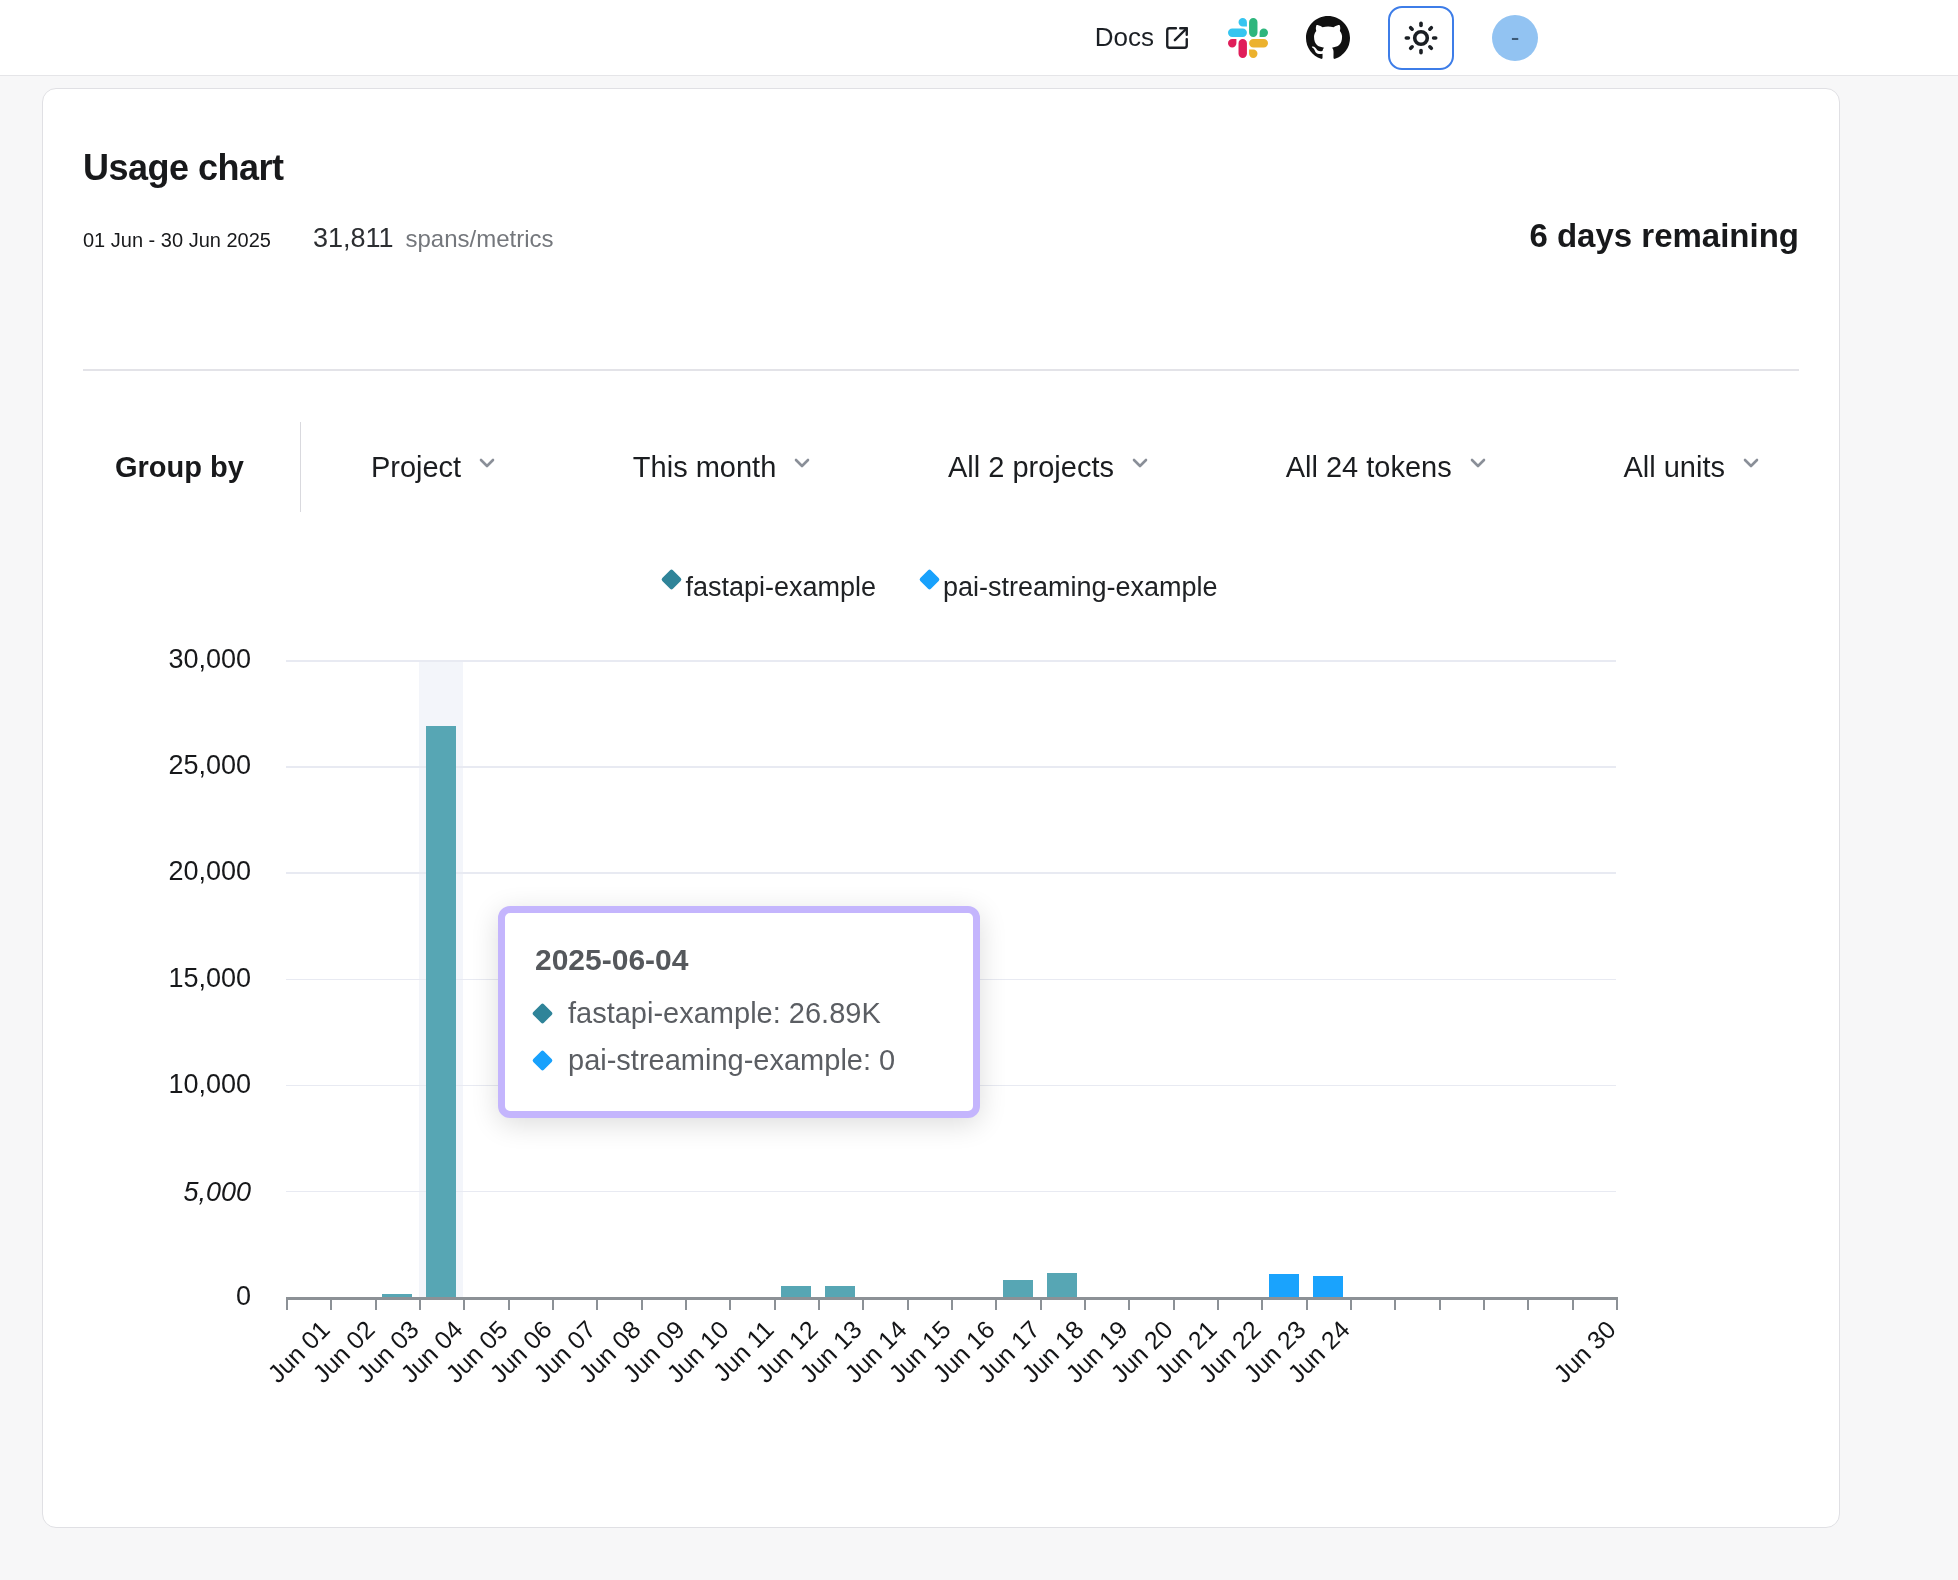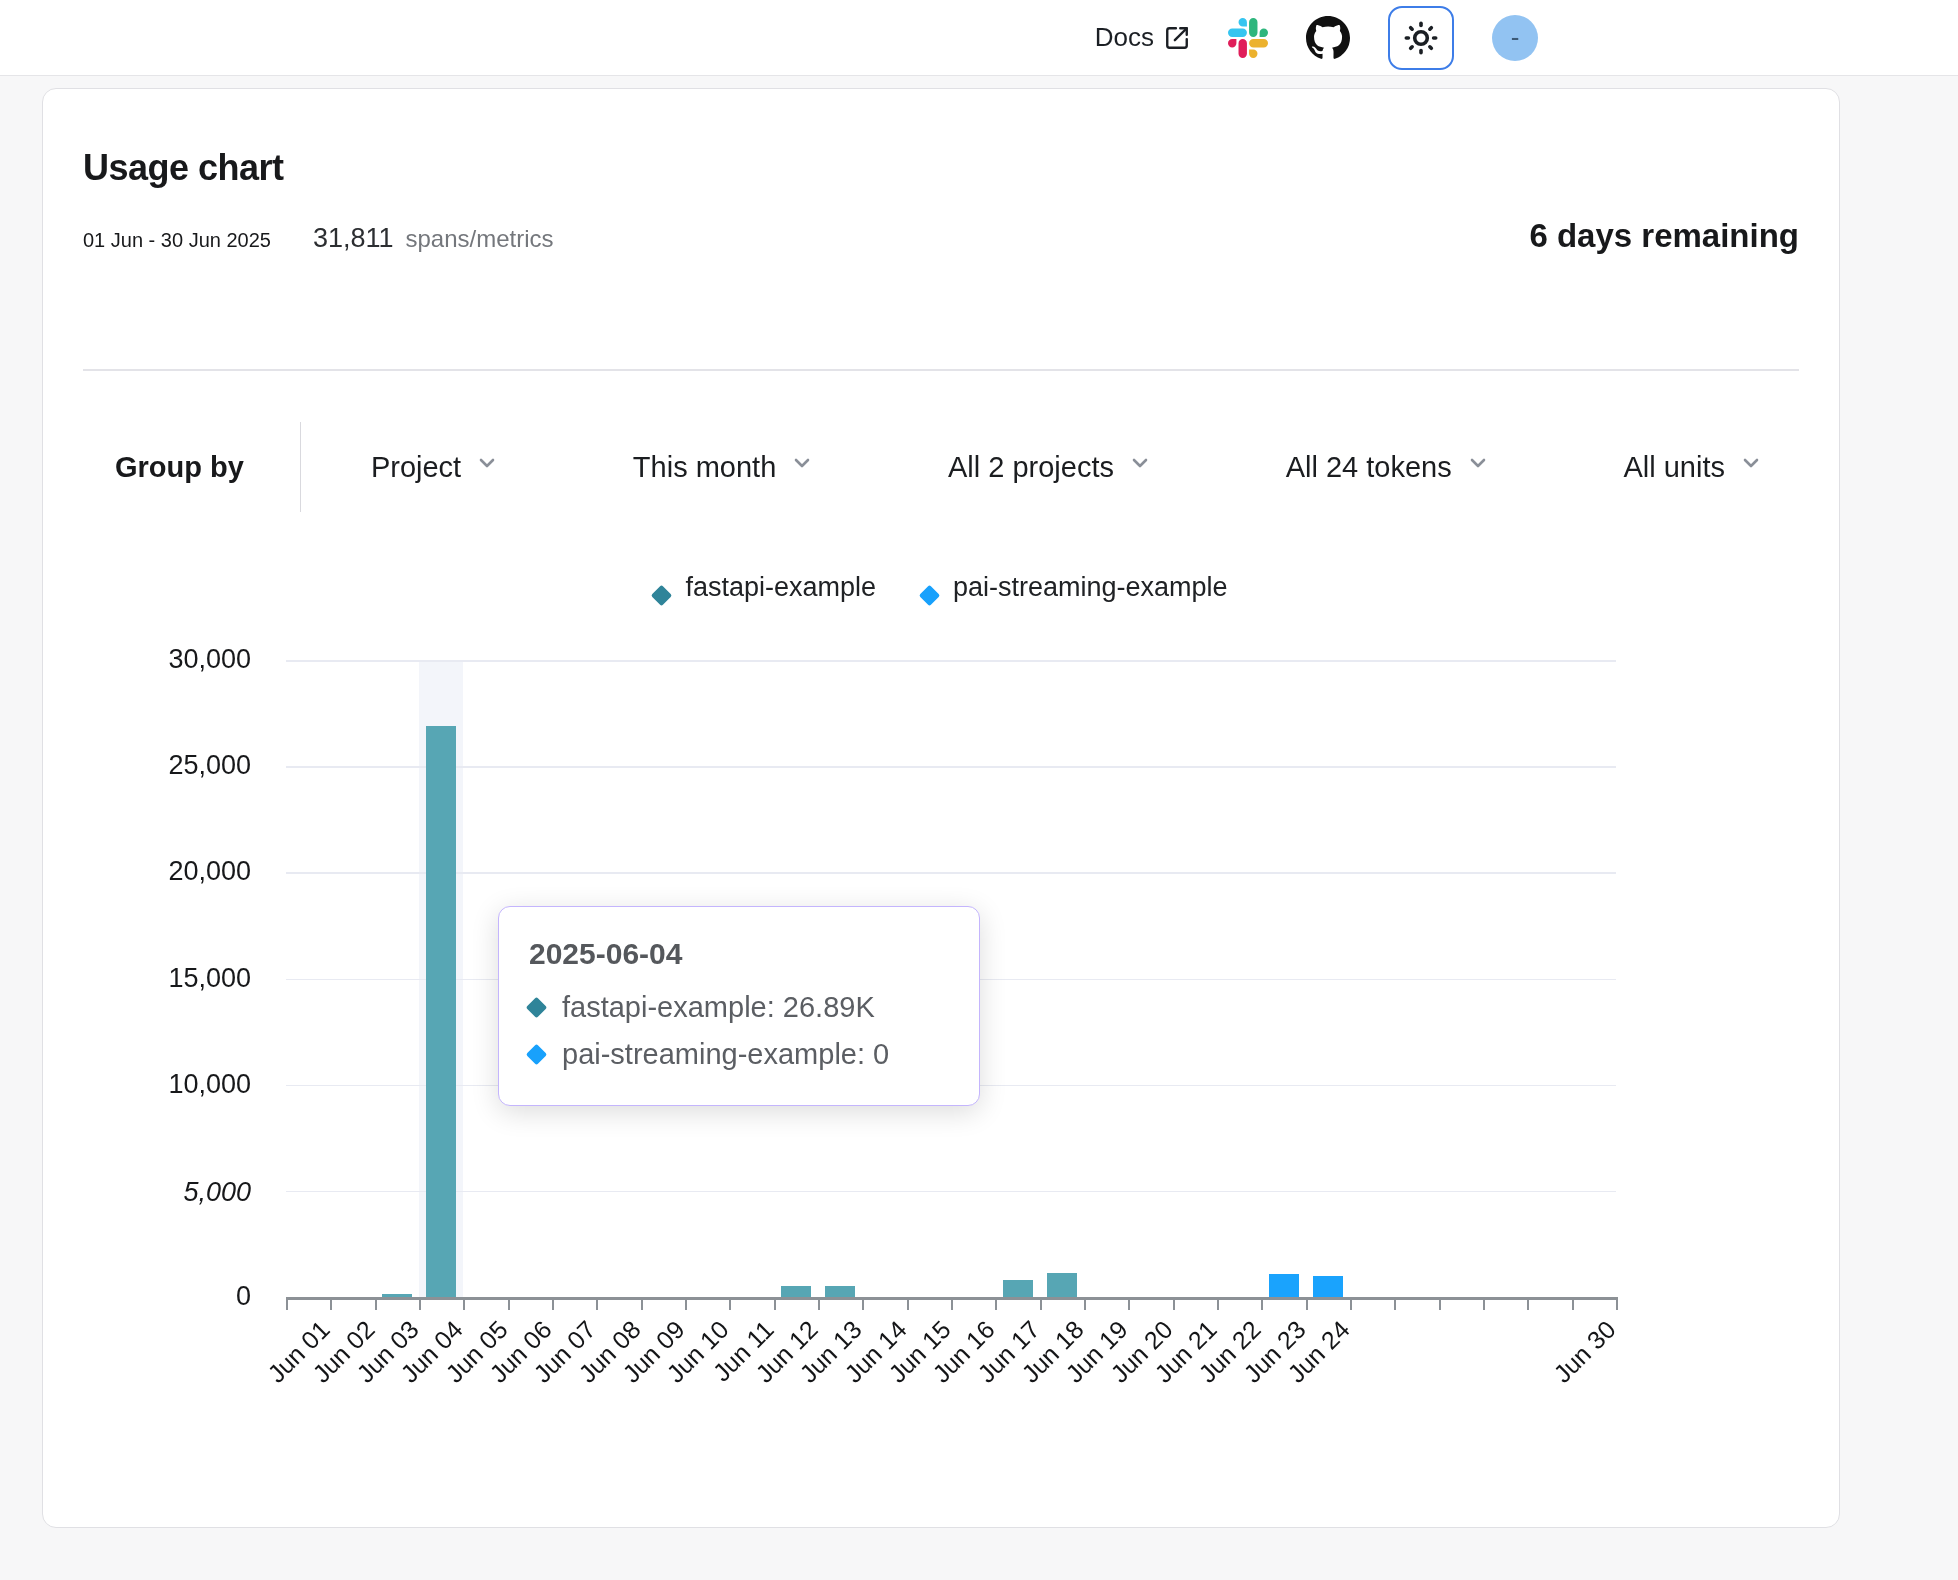--- a/index.html
+++ b/index.html
@@ -51,38 +51,38 @@
   .group-by { font-size:29px; font-weight:700; padding-left:32px; }
   .vsep { width:1px; height:90px; background:#d9d9de; margin:0 0 0 56px; }
   .dropdown-row { flex:1; display:flex; align-items:center; justify-content:space-between; padding:0 36px 0 70px; }
   .dropdown { display:flex; align-items:flex-start; gap:14px; font-size:29px; color:#1b1d20; cursor:pointer; }
   .chev { width:24px; height:24px; }
   
   .legend {
     position:absolute; left:40px; right:40px; top:478px; height:40px;
     display:flex; align-items:center; justify-content:center; gap:46px;
   }
-  .legend-item { display:flex; align-items:flex-end; gap:16px; font-size:27px; color:#202225; cursor:pointer; }
+  .legend-item { display:flex; align-items:flex-start; gap:6px; font-size:27px; color:#202225; cursor:pointer; }
   .diamond { width:15px; height:15px; transform:rotate(45deg); border-radius:2px; flex:0 0 auto; }
   
   .chart-wrap { position:absolute; left:40px; top:532px; width:1716px; height:840px; }
   .gridline { position:absolute; height:1.5px; background:#e8eaf2; }
   .hover-band { position:absolute; background:#f3f5fa; }
   .axis-line { position:absolute; height:2.5px; background:#8c9196; }
   .axis-tick { position:absolute; width:2px; background:#8c9196; }
   .ytick { position:absolute; font-size:27px; color:#17181a; text-align:right; width:160px; }
   .xtick {
     position:absolute; font-size:25px; color:#141517; white-space:nowrap;
     transform:translateX(-100%) rotate(-45deg); transform-origin:100% 0;
   }
   .bar { position:absolute; }
   
   .tooltip {
     position:absolute; left:415px; top:285px; width:482px;
-    background:#ffffff; border:1px solid #c4b5fd; border-radius:12px;
+    background:#ffffff; border:7px solid #c4b5fd; border-radius:12px;
     box-shadow:0 6px 28px rgba(0,0,0,0.14); padding:30px 34px 34px 30px; z-index:5;
   }
   .tooltip-title { font-size:30px; font-weight:700; color:#55585c; margin-bottom:20px; }
   .tooltip-row { display:flex; align-items:center; gap:18px; font-size:29px; color:#5b5e63; margin-top:14px; }
 </style>
 </head>
 <body>
 
 <div class="topbar">
   <div class="docs-link">

